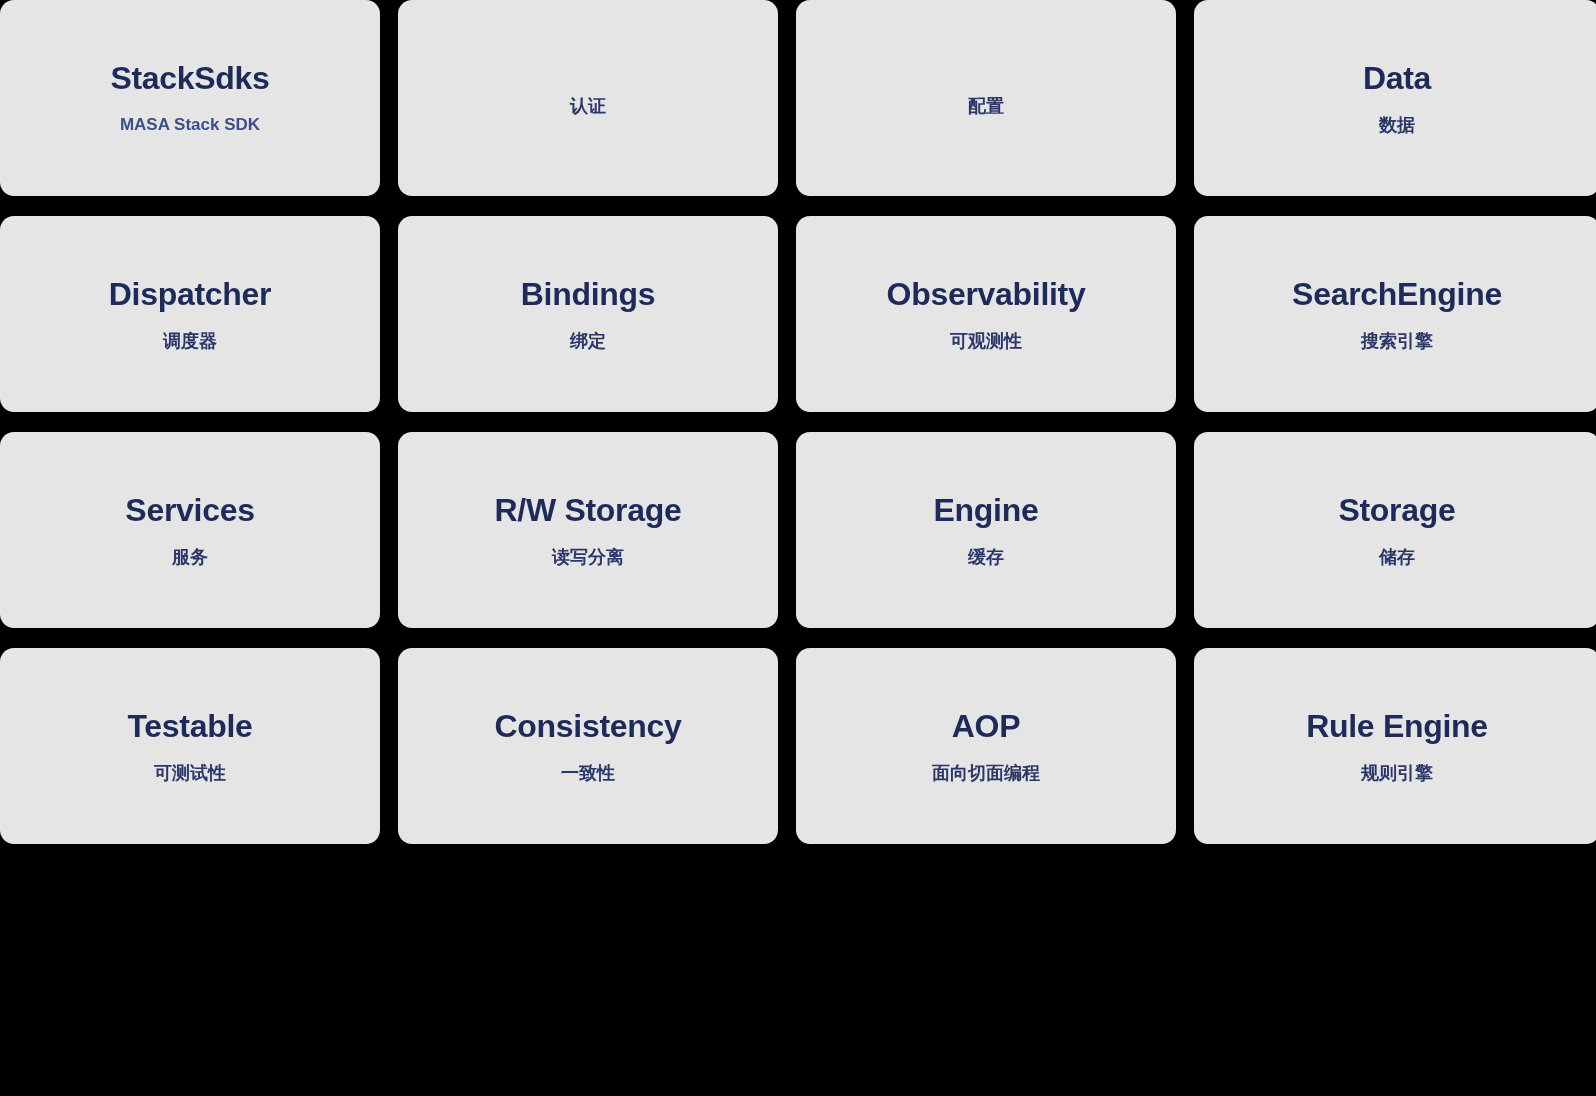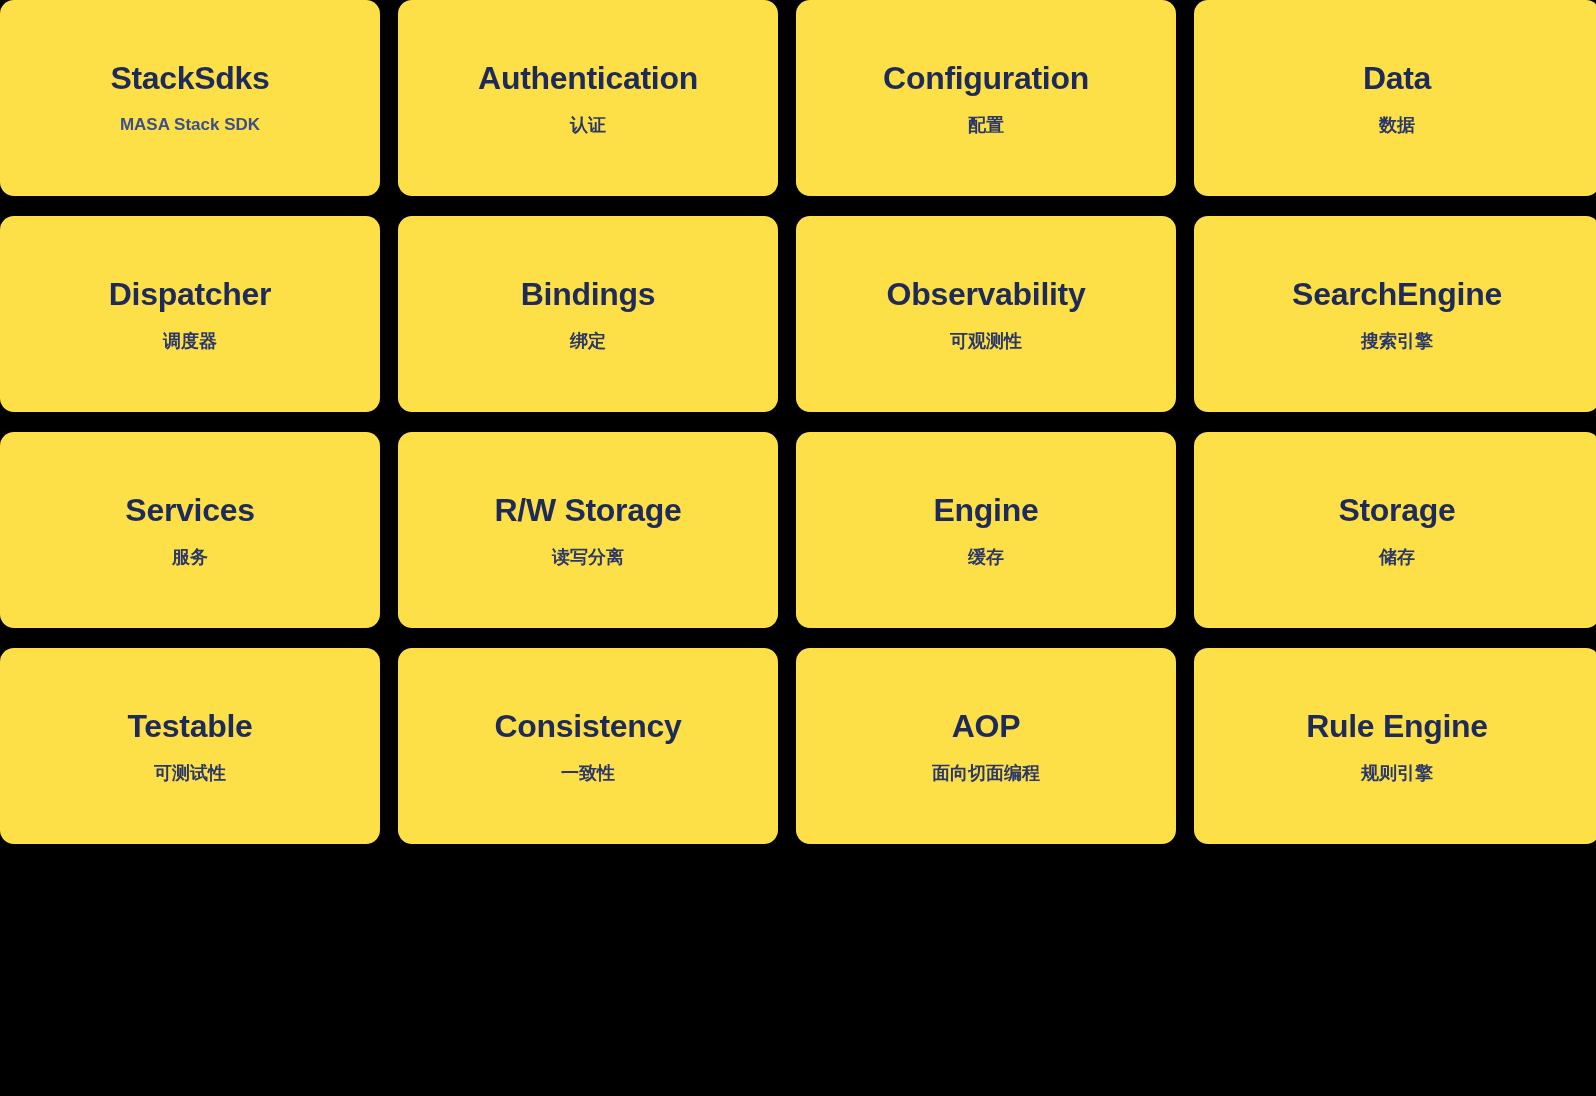--- a/index.html
+++ b/index.html
@@ -23,21 +23,21 @@
     column-gap: 18px;
     row-gap: 20px;
     width: 1596px;
     
     height: 1096px;
     background: #000000;
     box-sizing: border-box;
   }
 
   .card {
-    background: #fde047;
+    background: #e5e5e5;
     border-radius: 14px;
     display: flex;
     flex-direction: column;
     align-items: center;
     justify-content: center;
     box-sizing: border-box;
     padding: 0 14px;
     overflow: hidden;
   }
 
@@ -69,25 +69,23 @@
 </style>
 </head>
 <body>
 
 <div id="grid">
     <div class="card">
       <div class="title">StackSdks</div>
       <div class="subtitle latin">MASA Stack SDK</div>
     </div>
     <div class="card">
-      <div class="title">Authentication</div>
       <div class="subtitle">认证</div>
     </div>
     <div class="card">
-      <div class="title">Configuration</div>
       <div class="subtitle">配置</div>
     </div>
     <div class="card">
       <div class="title">Data</div>
       <div class="subtitle">数据</div>
     </div>
     <div class="card">
       <div class="title">Dispatcher</div>
       <div class="subtitle">调度器</div>
     </div>

